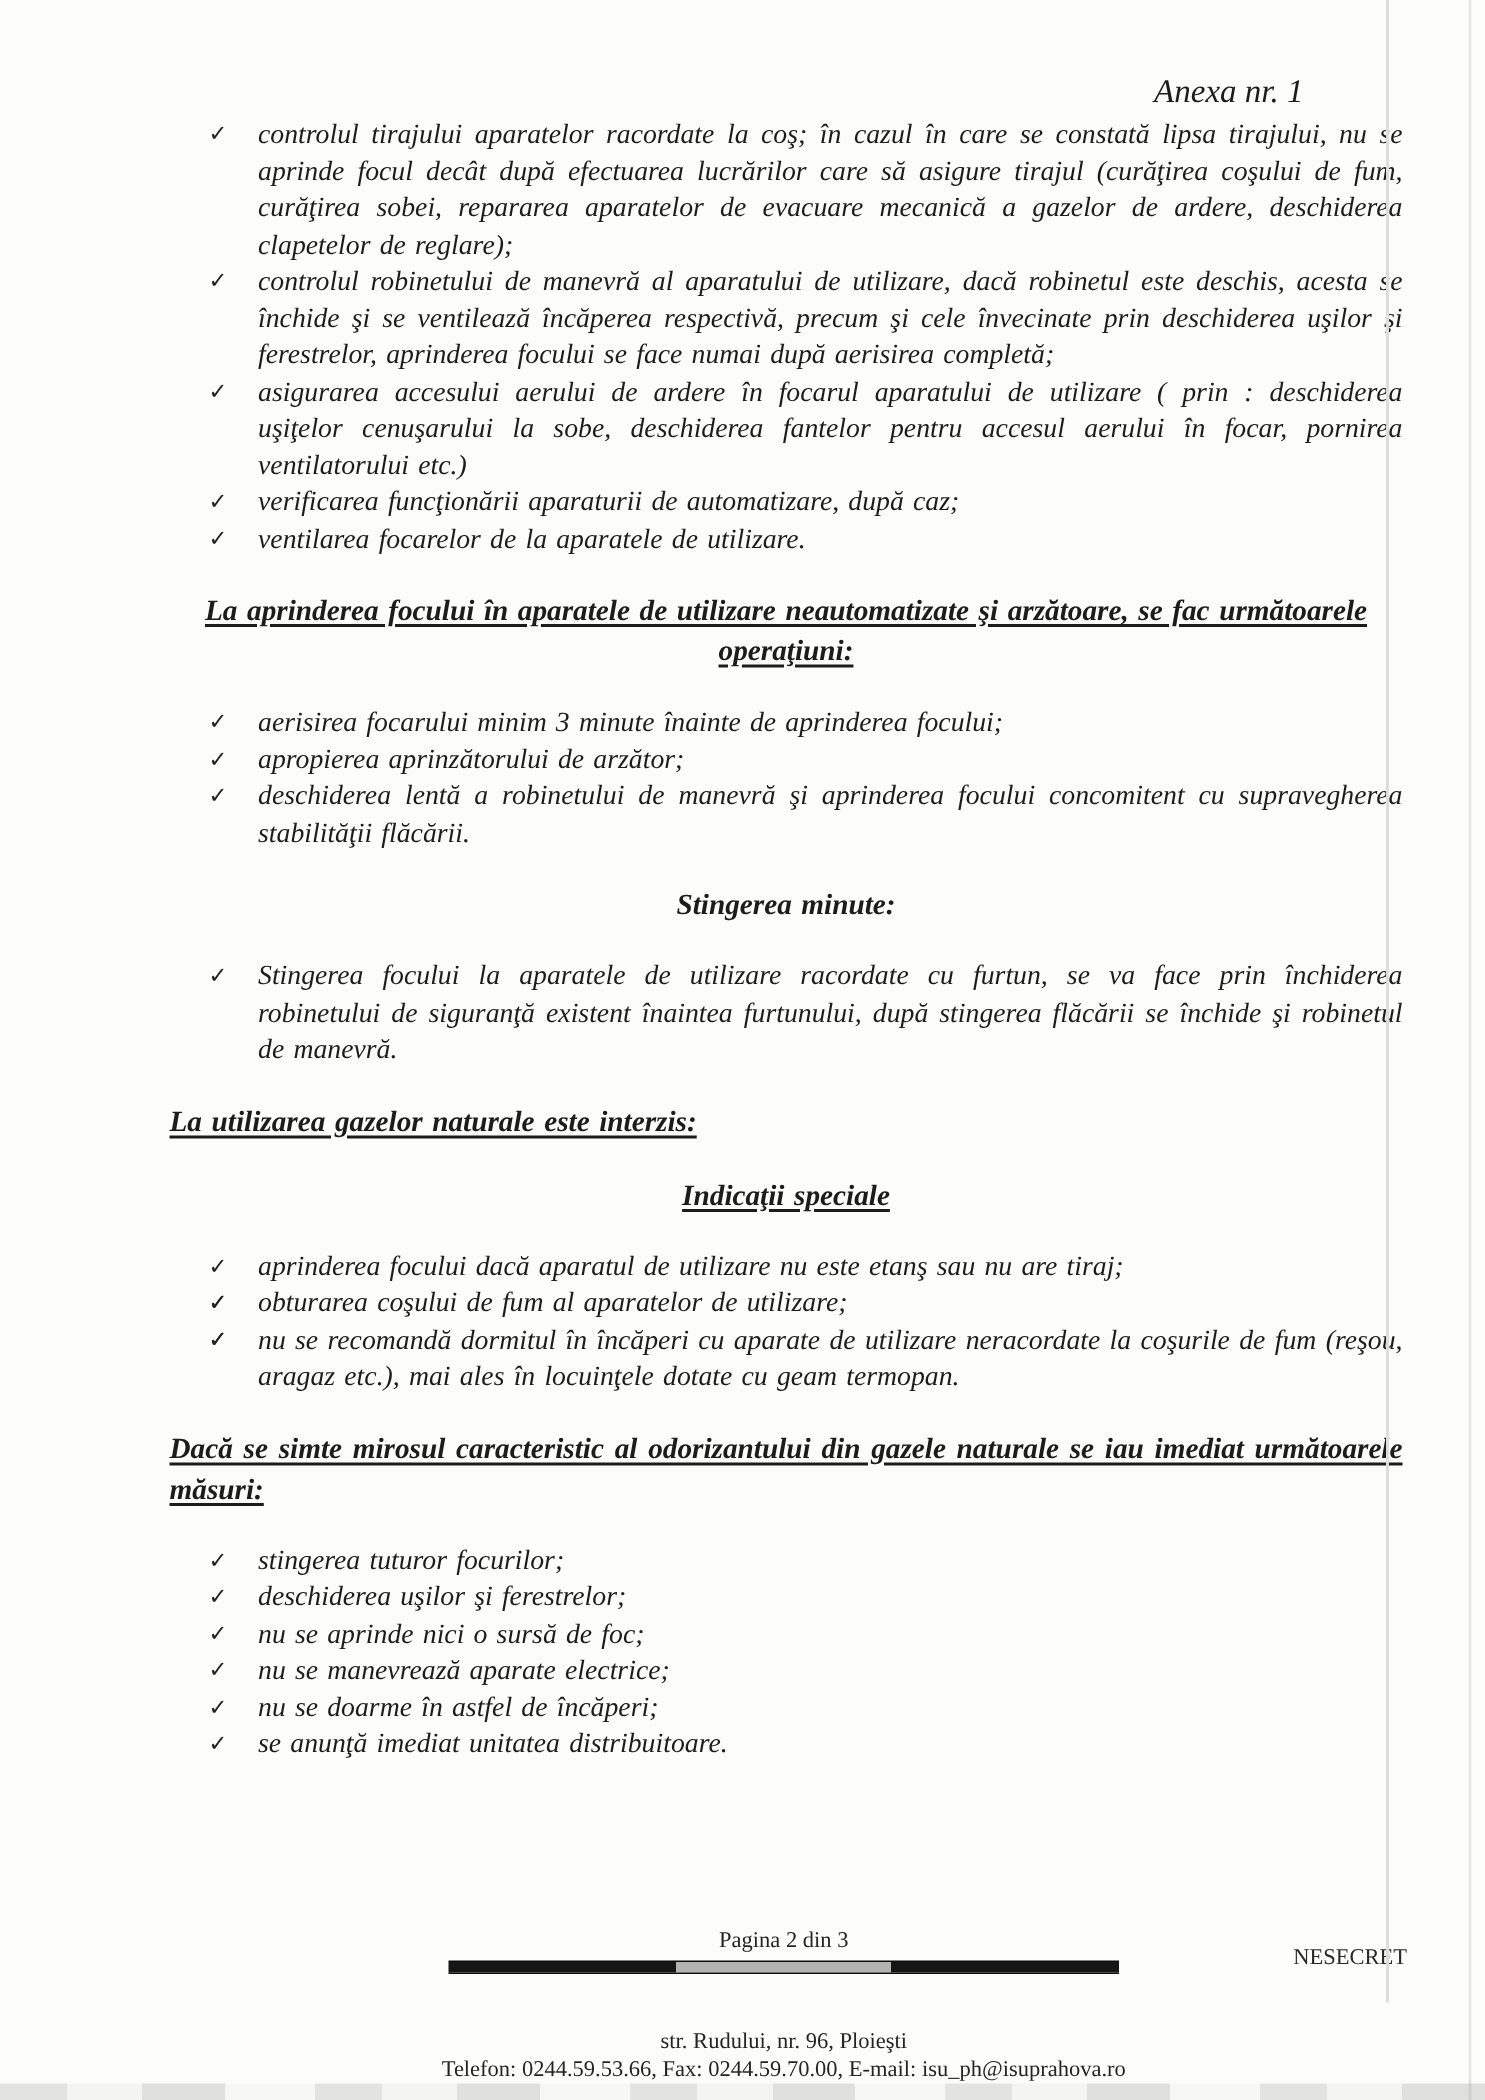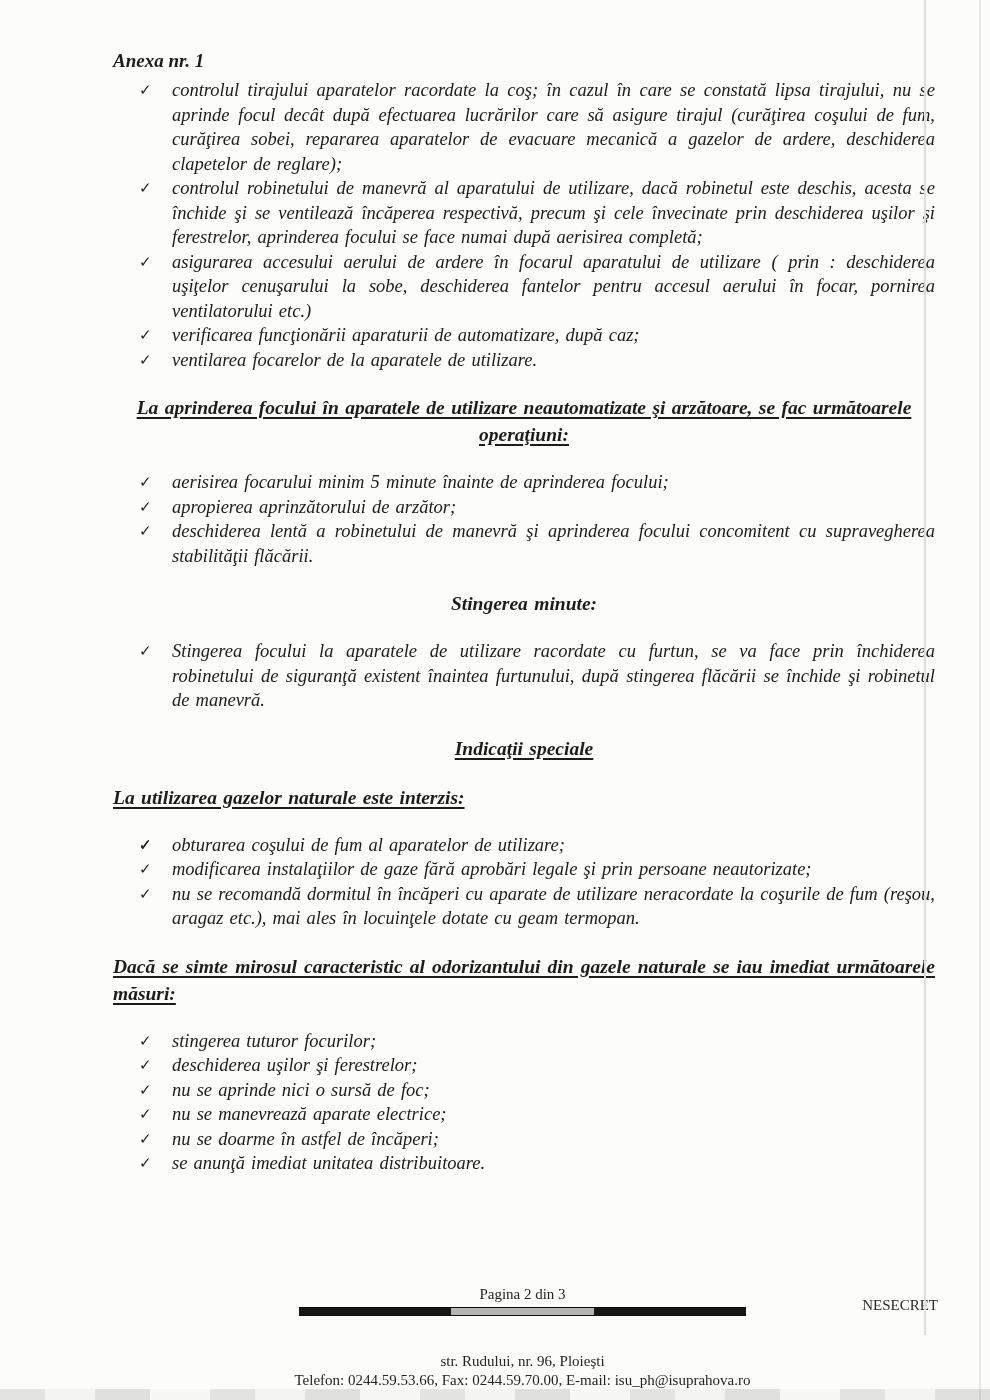--- a/index.html
+++ b/index.html
@@ -5,22 +5,22 @@
   html,body{margin:0;padding:0;}
   body{
     width:990px;height:1400px;position:relative;overflow:hidden;
     background:#fcfcfa;
     font-family:"Liberation Serif", serif;
     color:#1c1c1c;
   }
   .page{position:absolute;inset:0;}
   .content{position:absolute;left:113px;top:48px;width:822px;}
   .annex{
-    padding-right:66px;
-    font-weight:bold;font-style:italic;font-size:19px;line-height:26px;
+    text-align:right;padding-right:66px;
+    font-weight:normal;font-style:italic;font-size:22px;line-height:26px;
     margin-bottom:4px;
   }
   #blocks > *{margin-top:22px;}
   #blocks > *:first-child{margin-top:4px;}
   ul.bullets{list-style:none;margin:0;padding:0;}
   ul.bullets li{
     position:relative;padding-left:59px;
     font-style:italic;font-size:18.5px;line-height:24.5px;
     text-align:justify;word-spacing:1.5px;
   }
@@ -74,35 +74,35 @@
     <div id="blocks">
         <ul class="bullets">
           <li><span class="check">✓</span><span>controlul tirajului aparatelor racordate la coş; în cazul în care se constată lipsa tirajului, nu se aprinde focul decât după efectuarea lucrărilor care să asigure tirajul (curăţirea coşului de fum, curăţirea sobei, repararea aparatelor de evacuare mecanică a gazelor de ardere, deschiderea clapetelor de reglare);</span></li>
           <li><span class="check">✓</span><span>controlul robinetului de manevră al aparatului de utilizare, dacă robinetul este deschis, acesta se închide şi se ventilează încăperea respectivă, precum şi cele învecinate prin deschiderea uşilor şi ferestrelor, aprinderea focului se face numai după aerisirea completă;</span></li>
           <li><span class="check">✓</span><span>asigurarea accesului aerului de ardere în focarul aparatului de utilizare ( prin : deschiderea uşiţelor cenuşarului la sobe, deschiderea fantelor pentru accesul aerului în focar, pornirea ventilatorului etc.)</span></li>
           <li><span class="check">✓</span><span>verificarea funcţionării aparaturii de automatizare, după caz;</span></li>
           <li><span class="check">✓</span><span>ventilarea focarelor de la aparatele de utilizare.</span></li>
         </ul>
         <div class="heading center underline">La aprinderea focului în aparatele de utilizare neautomatizate şi arzătoare, se fac următoarele operaţiuni:</div>
         <ul class="bullets">
-          <li><span class="check">✓</span><span>aerisirea focarului minim 5 minute înainte de aprinderea focului;</span></li>
+          <li><span class="check">✓</span><span>aerisirea focarului minim 3 minute înainte de aprinderea focului;</span></li>
           <li><span class="check">✓</span><span>apropierea aprinzătorului de arzător;</span></li>
           <li><span class="check">✓</span><span>deschiderea lentă a robinetului de manevră şi aprinderea focului concomitent cu supravegherea stabilităţii flăcării.</span></li>
         </ul>
         <div class="heading center">Stingerea minute:</div>
         <ul class="bullets">
           <li><span class="check">✓</span><span>Stingerea focului la aparatele de utilizare racordate cu furtun, se va face prin închiderea robinetului de siguranţă existent înaintea furtunului, după stingerea flăcării se închide şi robinetul de manevră.</span></li>
         </ul>
+        <div class="heading left underline">La utilizarea gazelor naturale este interzis:</div>
         <div class="heading center underline">Indicaţii speciale</div>
-        <div class="heading left underline">La utilizarea gazelor naturale este interzis:</div>
         <ul class="bullets">
-          <li><span class="check">✓</span></li>
+          <li><span class="check">✓</span><span>aprinderea focului dacă aparatul de utilizare nu este etanş sau nu are tiraj;</span></li>
           <li><span class="check">✓</span></li>
           <li><span class="check">✓</span><span>obturarea coşului de fum al aparatelor de utilizare;</span></li>
-          <li><span class="check">✓</span><span>modificarea instalaţiilor de gaze fără aprobări legale şi prin persoane neautorizate;</span></li>
+          <li><span class="check">✓</span></li>
           <li><span class="check">✓</span><span>nu se recomandă dormitul în încăperi cu aparate de utilizare neracordate la coşurile de fum (reşou, aragaz etc.), mai ales în locuinţele dotate cu geam termopan.</span></li>
         </ul>
         <div class="heading left underline">Dacă se simte mirosul caracteristic al odorizantului din gazele naturale se iau imediat următoarele măsuri:</div>
         <ul class="bullets">
           <li><span class="check">✓</span><span>stingerea tuturor focurilor;</span></li>
           <li><span class="check">✓</span><span>deschiderea uşilor şi ferestrelor;</span></li>
           <li><span class="check">✓</span><span>nu se aprinde nici o sursă de foc;</span></li>
           <li><span class="check">✓</span><span>nu se manevrează aparate electrice;</span></li>
           <li><span class="check">✓</span><span>nu se doarme în astfel de încăperi;</span></li>
           <li><span class="check">✓</span><span>se anunţă imediat unitatea distribuitoare.</span></li>

